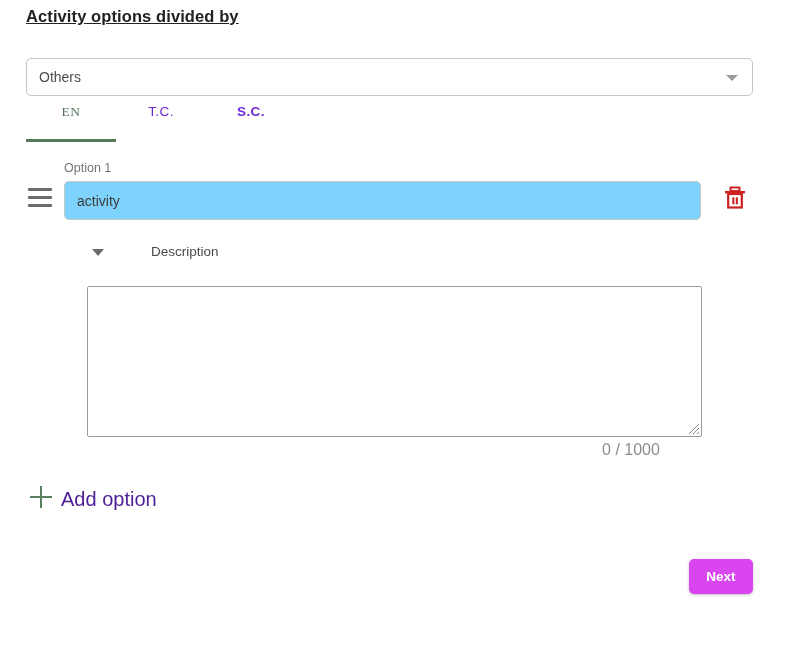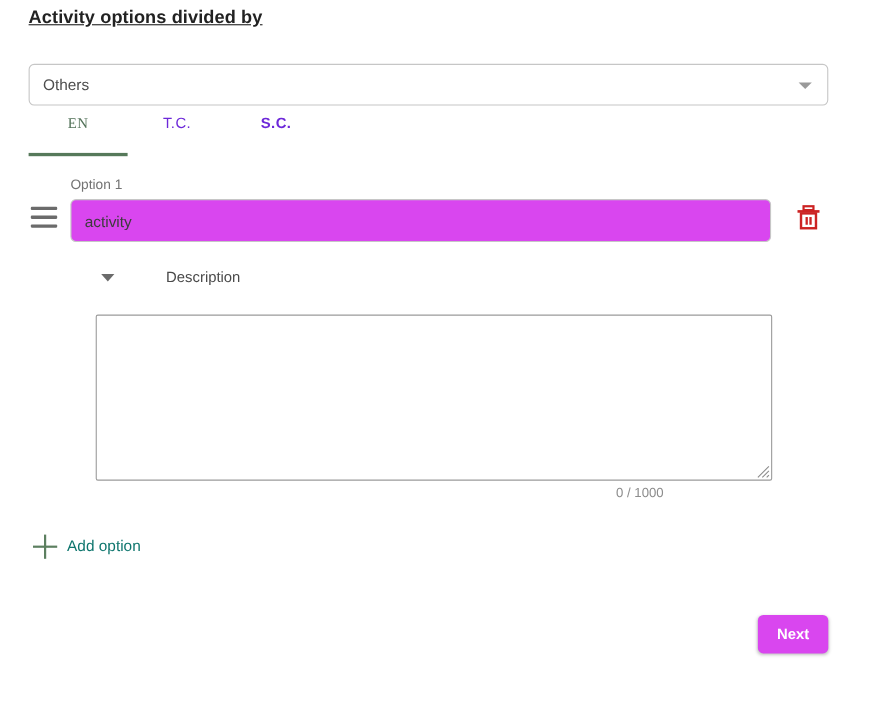--- a/index.html
+++ b/index.html
@@ -127,21 +127,21 @@
   .drag-handle i:nth-child(3) { top: 16px; }
 
   .option-input {
     position: absolute;
     left: 64px;
     top: 181px;
     width: 637px;
     height: 39px;
     border: 1px solid #c6c6c6;
     border-radius: 5px;
-    background: #d946ef;
+    background: #7dd3fc;
     box-sizing: border-box;
     font-family: "Liberation Sans", sans-serif;
     font-size: 14px;
     color: #3c3c3c;
     padding: 0 12px;
     outline: none;
   }
 
   .delete-btn {
     position: absolute;
@@ -206,22 +206,22 @@
     top: 421px;
     width: 14px;
     height: 14px;
     pointer-events: none;
   }
   .char-counter {
     position: absolute;
     left: 560px;
     top: 441px;
     width: 142px;
-    text-align: left;
-    font-size: 12px;
+    text-align: center;
+    font-size: 16px;
     color: #8d8d8d;
   }
 
   
   .add-option {
     position: absolute;
     left: 28px;
     top: 486px;
     height: 24px;
     cursor: pointer;
@@ -239,22 +239,22 @@
     background: #5c7f60;
     display: block;
     text-decoration: none;
   }
   .add-plus b { left: 0; top: 9.5px; width: 22px; height: 2.6px; }
   .add-plus s { left: 9.7px; top: 0; width: 2.6px; height: 22px; }
   .add-option-label {
     position: absolute;
     left: 33px;
     top: 2px;
-    font-size: 14px;
-    color: #0f766e;
+    font-size: 20px;
+    color: #4c1d95;
     white-space: nowrap;
   }
 
   
   .next-btn {
     position: absolute;
     left: 689px;
     top: 559px;
     width: 64px;
     height: 35px;

